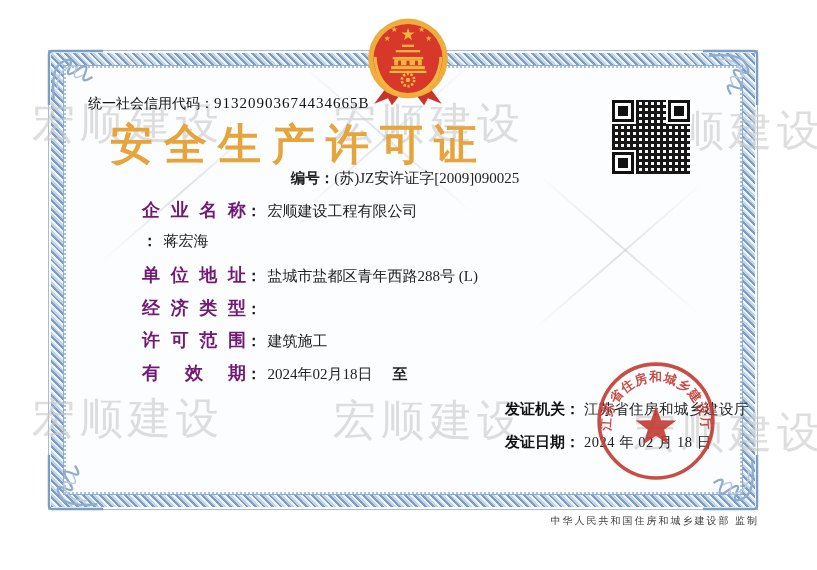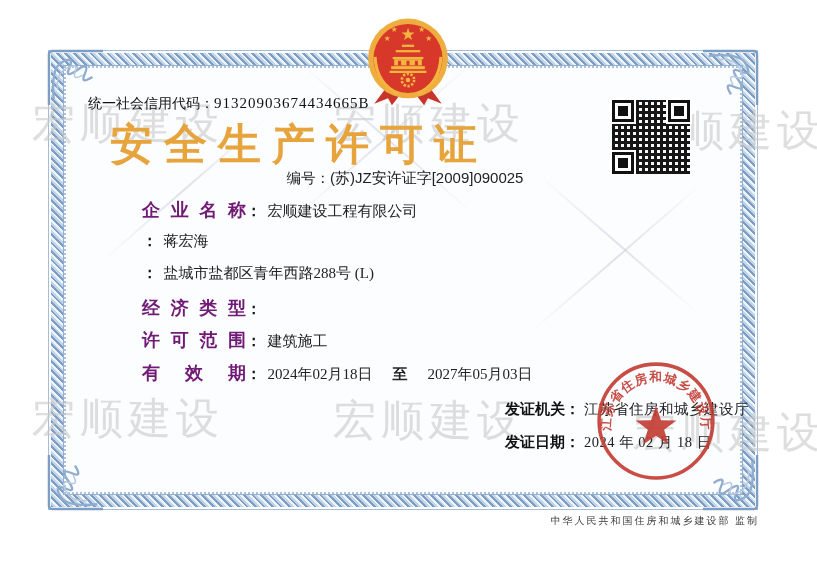--- a/index.html
+++ b/index.html
@@ -34,22 +34,22 @@
   .emblem{position:absolute;left:362px;top:14px;width:92px;height:96px;z-index:4;}
 
   .credit{position:absolute;left:88px;top:95px;font-size:14px;}
   .credit .lab{font-weight:normal;color:#111;}
   .credit .val{font-family:"Liberation Serif",serif;font-size:15px;letter-spacing:1px;color:#111;}
 
   .title{position:absolute;left:110px;top:116px;width:590px;text-align:left;
          font-size:43px;font-weight:800;letter-spacing:11px;color:#e7a43c;white-space:nowrap;}
 
   .serial{position:absolute;left:110px;top:169px;width:590px;text-align:center;font-size:14.5px;color:#222;}
-  .serial .lab{font-weight:normal;}
-  .serial .val{font-family:Liberation Sans, sans-serif;font-size:15px;}
+  .serial .lab{font-weight:bold;}
+  .serial .val{font-family:Liberation Serif, serif;font-size:15px;}
 
   .fields{position:absolute;left:142px;top:198px;}
   .frow{height:32.5px;display:flex;align-items:baseline;white-space:nowrap;}
   .flabel{display:inline-block;width:104px;font-size:18px;font-weight:bold;color:#701a75;
           text-align:justify;text-align-last:justify;text-justify:inter-character;}
   .fcolon{font-weight:bold;font-size:15.5px;margin-right:6px;}
   .fvalue{font-family:"Liberation Serif",serif;font-size:15px;color:#222;}
   .vto{margin:0 20px;font-weight:bold;font-size:15px;font-family:"Liberation Sans",sans-serif;}
 
   .issue{position:absolute;left:505px;top:400px;}
@@ -166,38 +166,38 @@
       <div class="frow">
         <span class="flabel">企业名称</span>
           <span class="fcolon">：</span>
           <span class="fvalue">宏顺建设工程有限公司</span>
       </div>
       <div class="frow">
           <span class="fcolon">：</span>
           <span class="fvalue">蒋宏海</span>
       </div>
       <div class="frow">
+        <span class="flabel">单位地址</span>
           <span class="fcolon">：</span>
           <span class="fvalue">盐城市盐都区青年西路288号 (L)</span>
       </div>
       <div class="frow">
         <span class="flabel">经济类型</span>
           <span class="fcolon">：</span>
       </div>
       <div class="frow">
         <span class="flabel">许可范围</span>
           <span class="fcolon">：</span>
           <span class="fvalue">建筑施工</span>
       </div>
       <div class="frow">
         <span class="flabel">有效期</span>
           <span class="fcolon">：</span>
           <span class="fvalue">2024年02月18日</span>
           <span class="fvalue vto">至</span>
-          <span class="fvalue">2027年05月03日</span>
       </div>
     </div>
 
     <div class="issue">
       <div class="irow">
         <span class="ilabel">发证机关：</span>
           <span class="ivalue">江苏省住房和城乡建设厅</span>
       </div>
       <div class="irow">
         <span class="ilabel">发证日期：</span>

